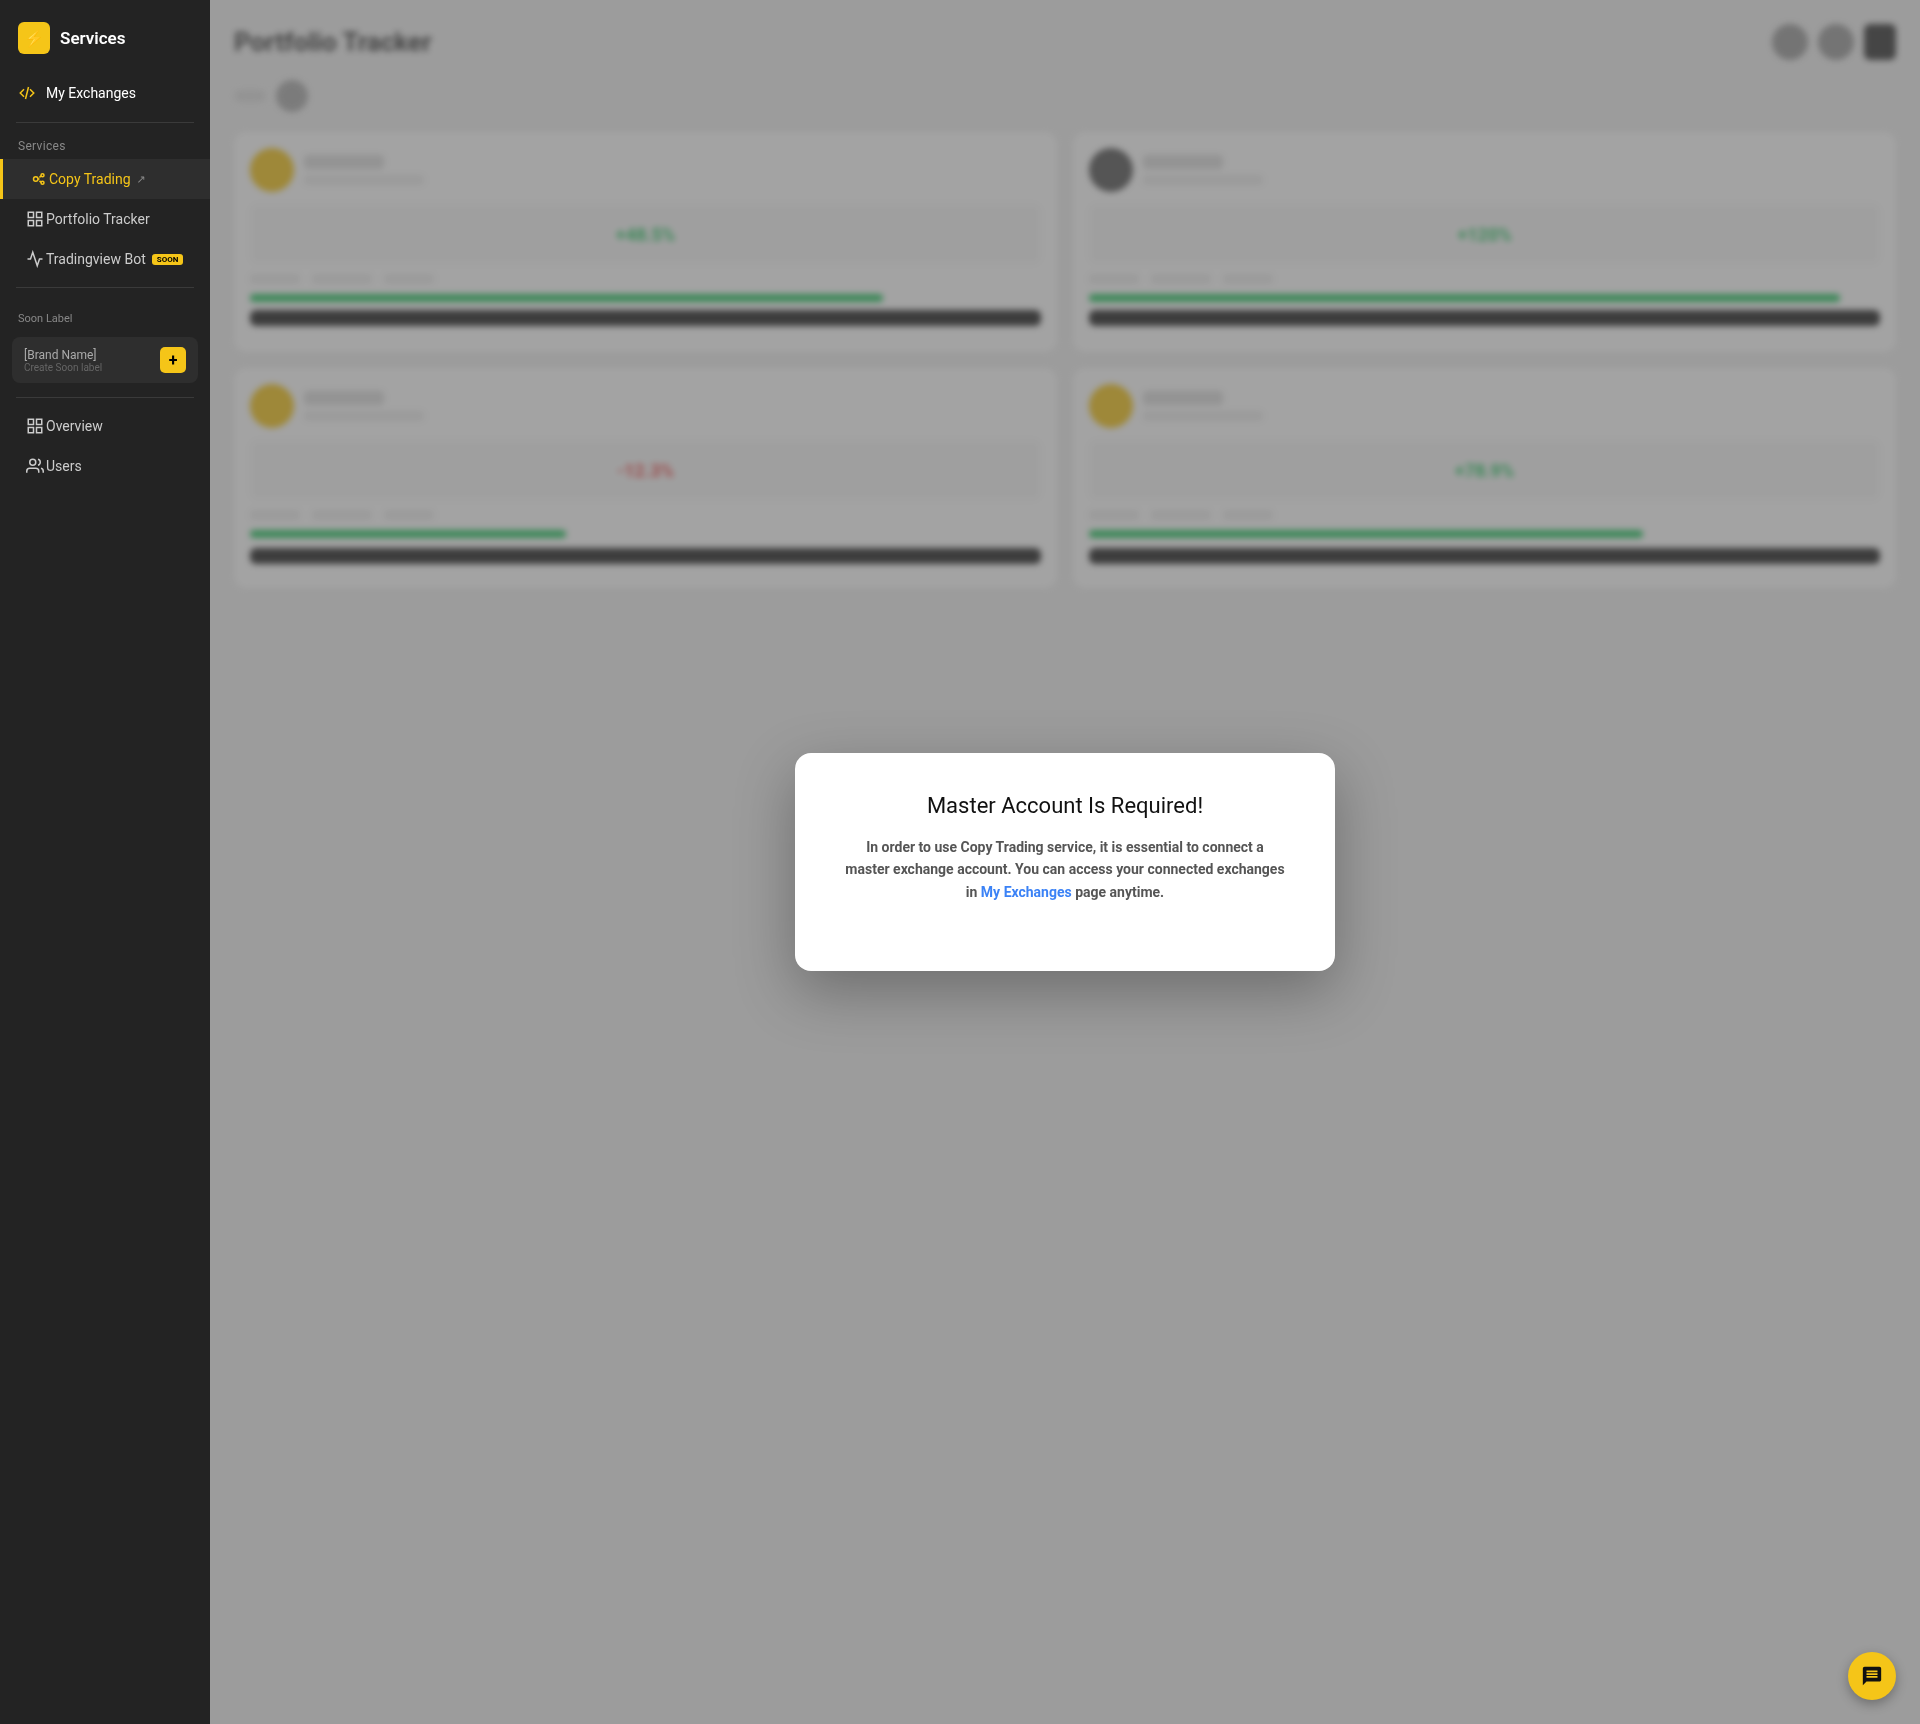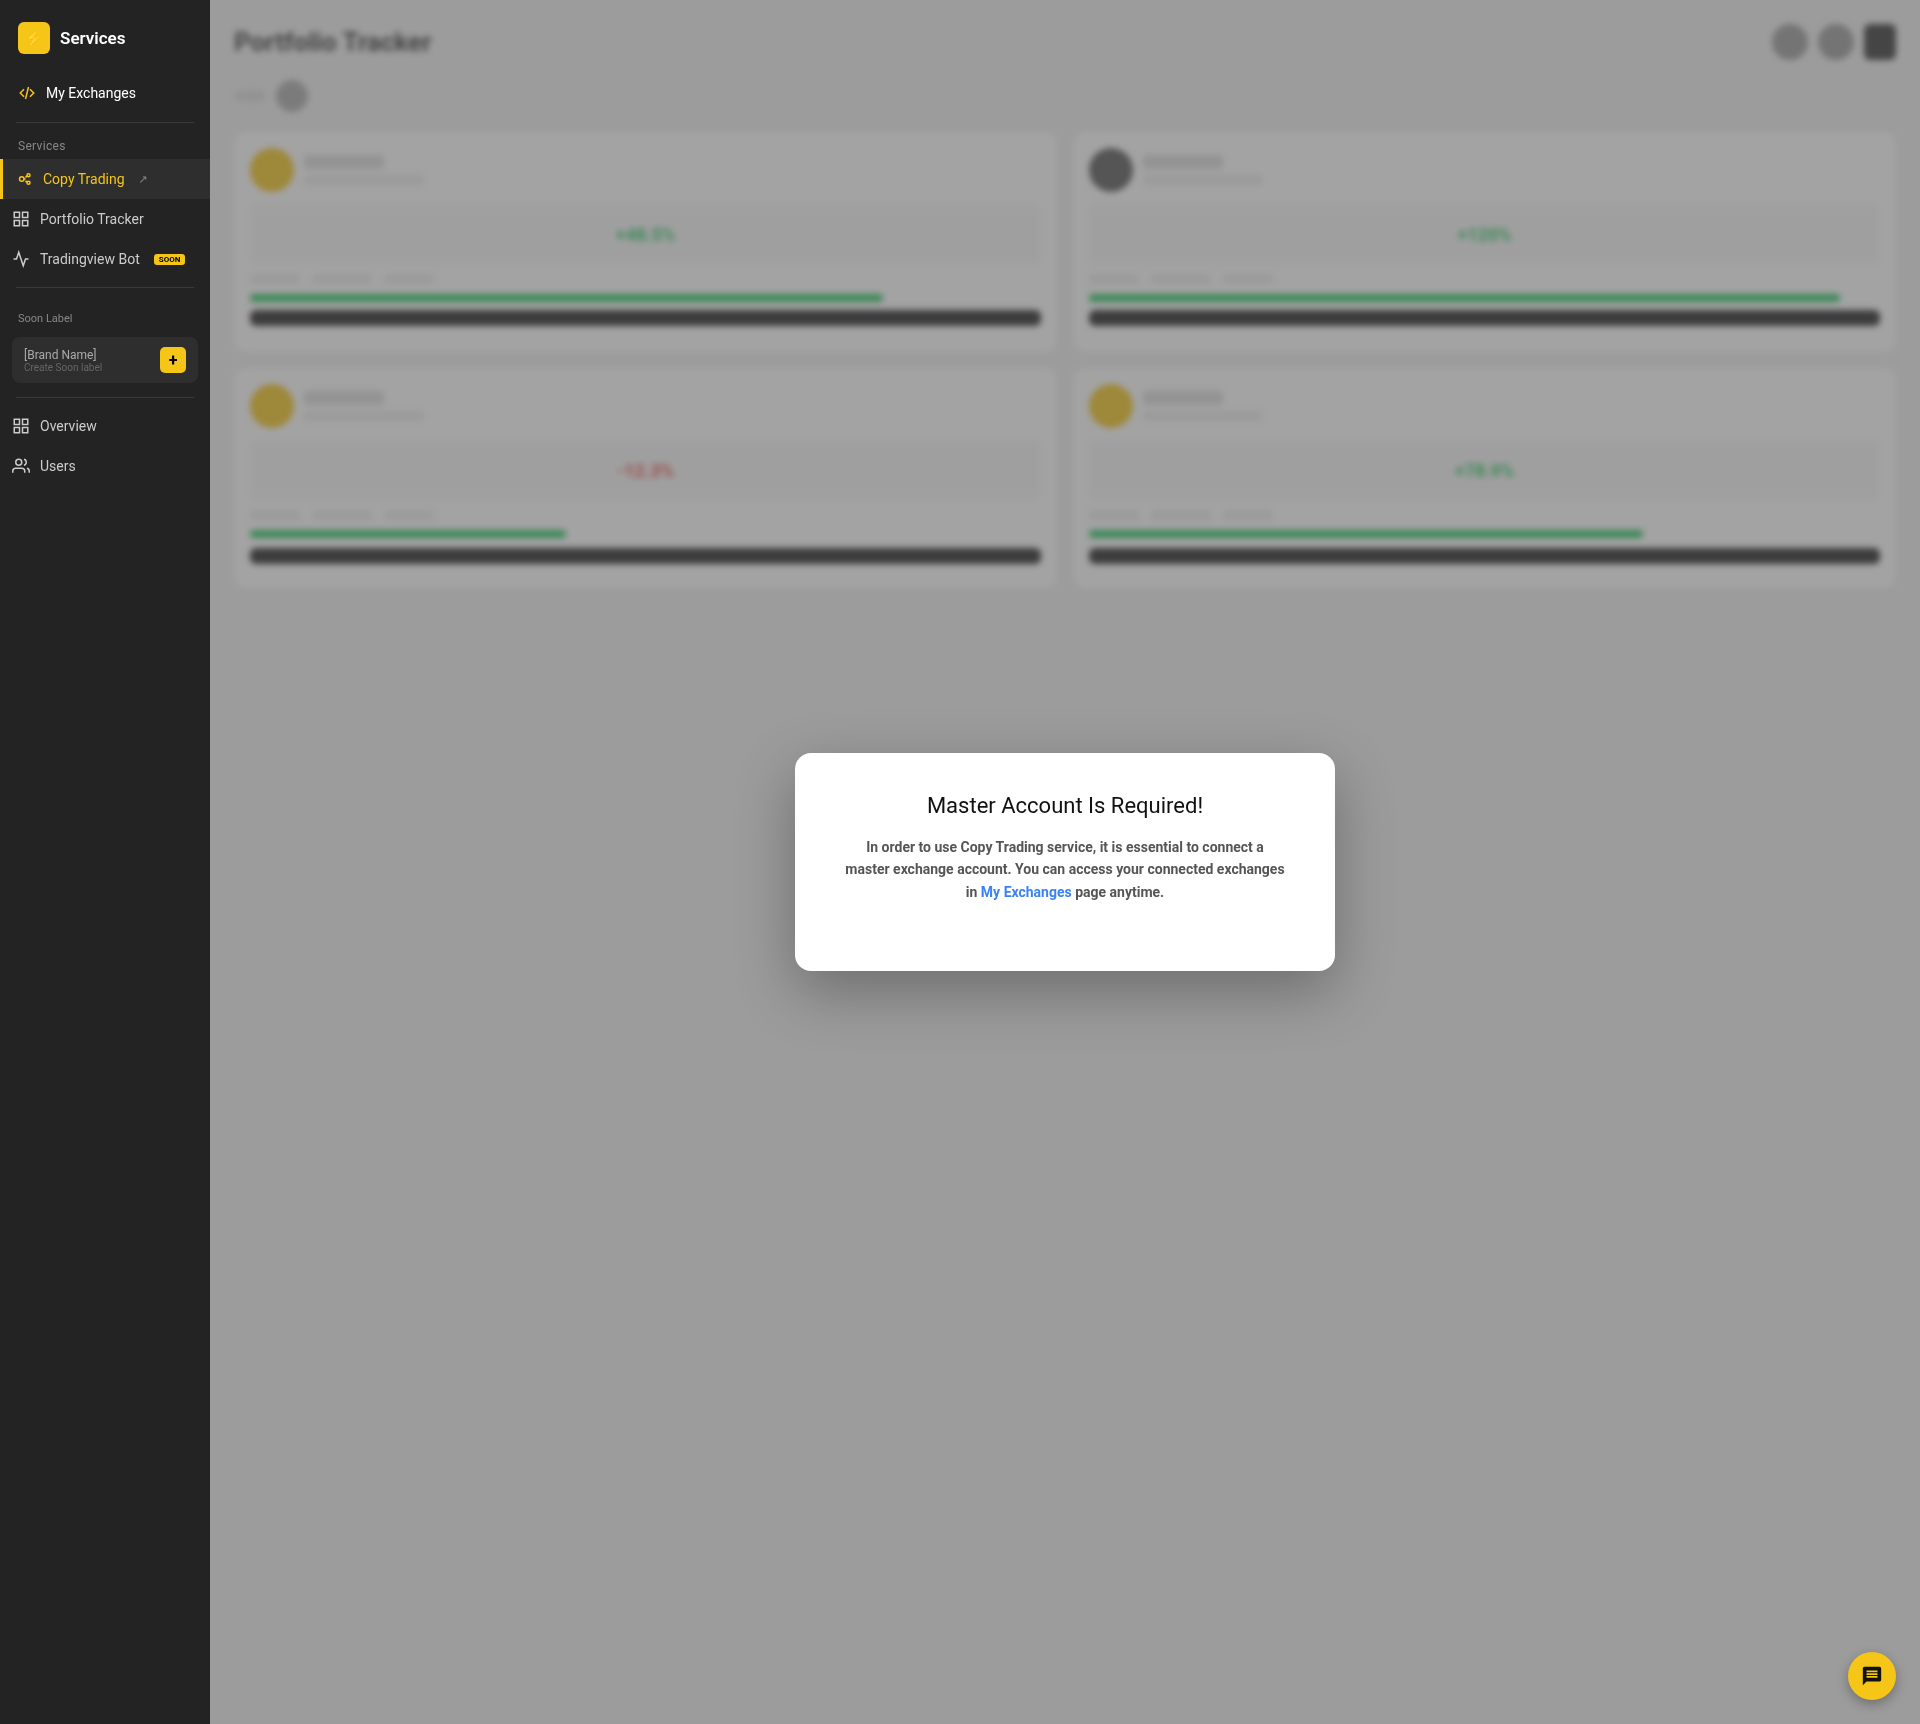--- a/index.html
+++ b/index.html
@@ -67,22 +67,22 @@
       color: #888888;
       font-size: 12px;
       padding: 8px 18px 6px;
       text-transform: none;
       letter-spacing: 0.3px;
     }
 
     .sidebar-item {
       display: flex;
       align-items: center;
-      gap: 10px;
-      padding: 11px 12px;
+      gap: 2px;
+      padding: 11px 26px;
       color: #cccccc;
       cursor: pointer;
       font-size: 14px;
       border-radius: 0;
       position: relative;
     }
 
     .sidebar-item.active {
       background: #2e2e2e;
       color: #f5c518;

